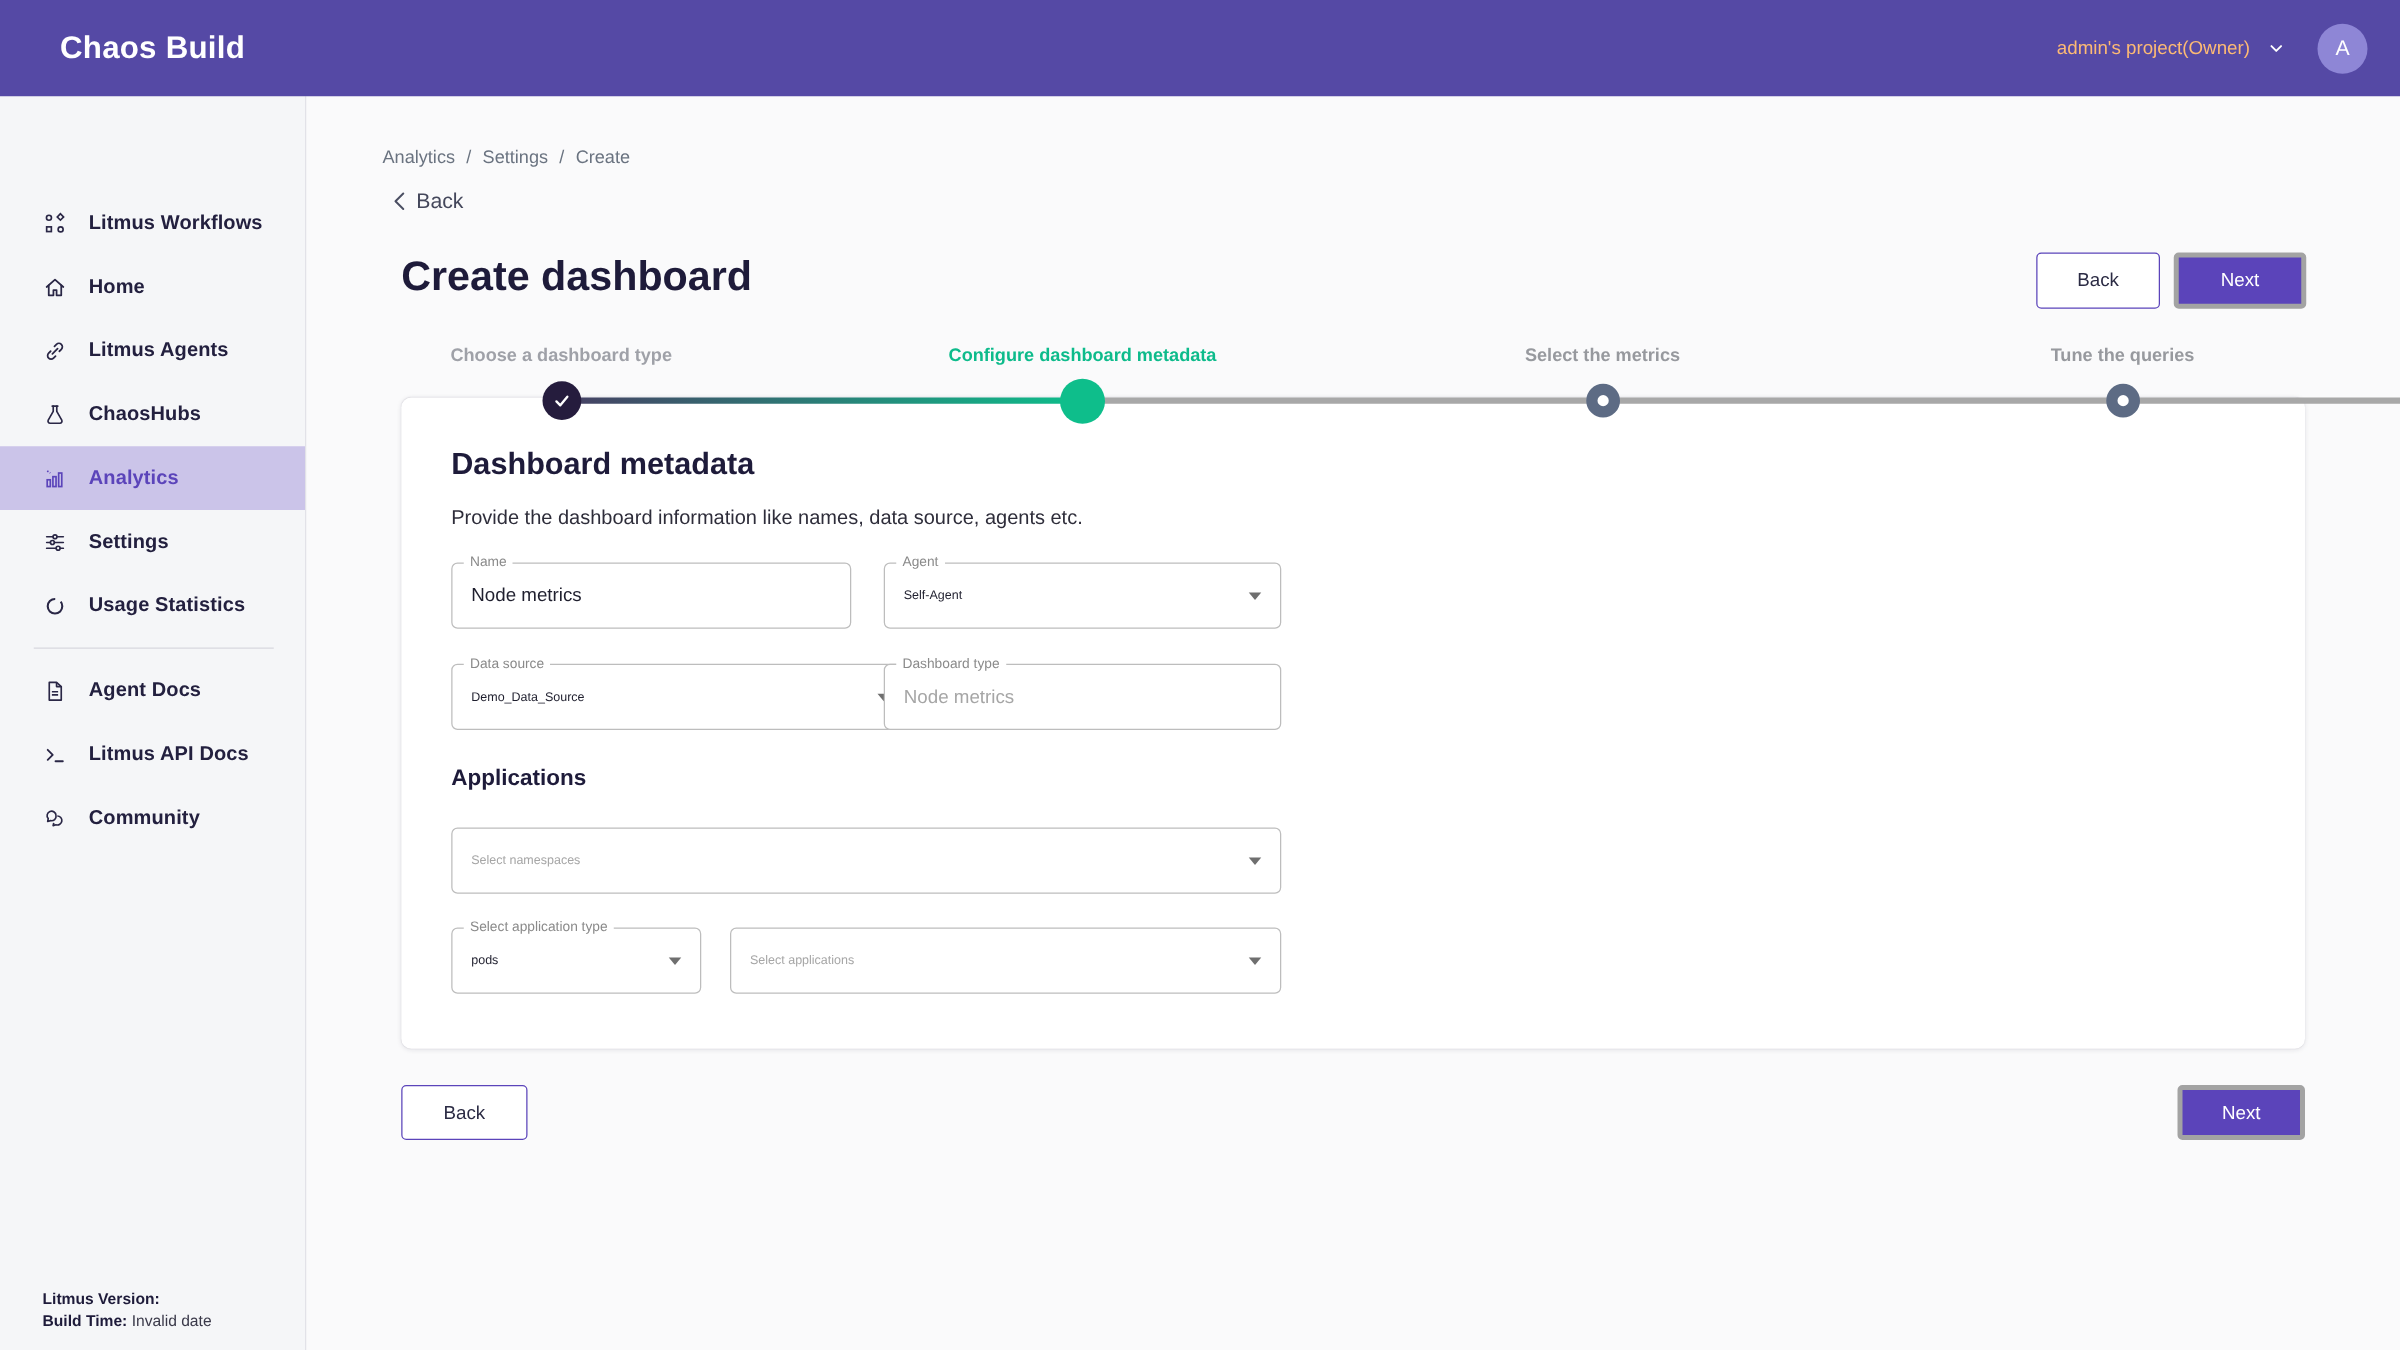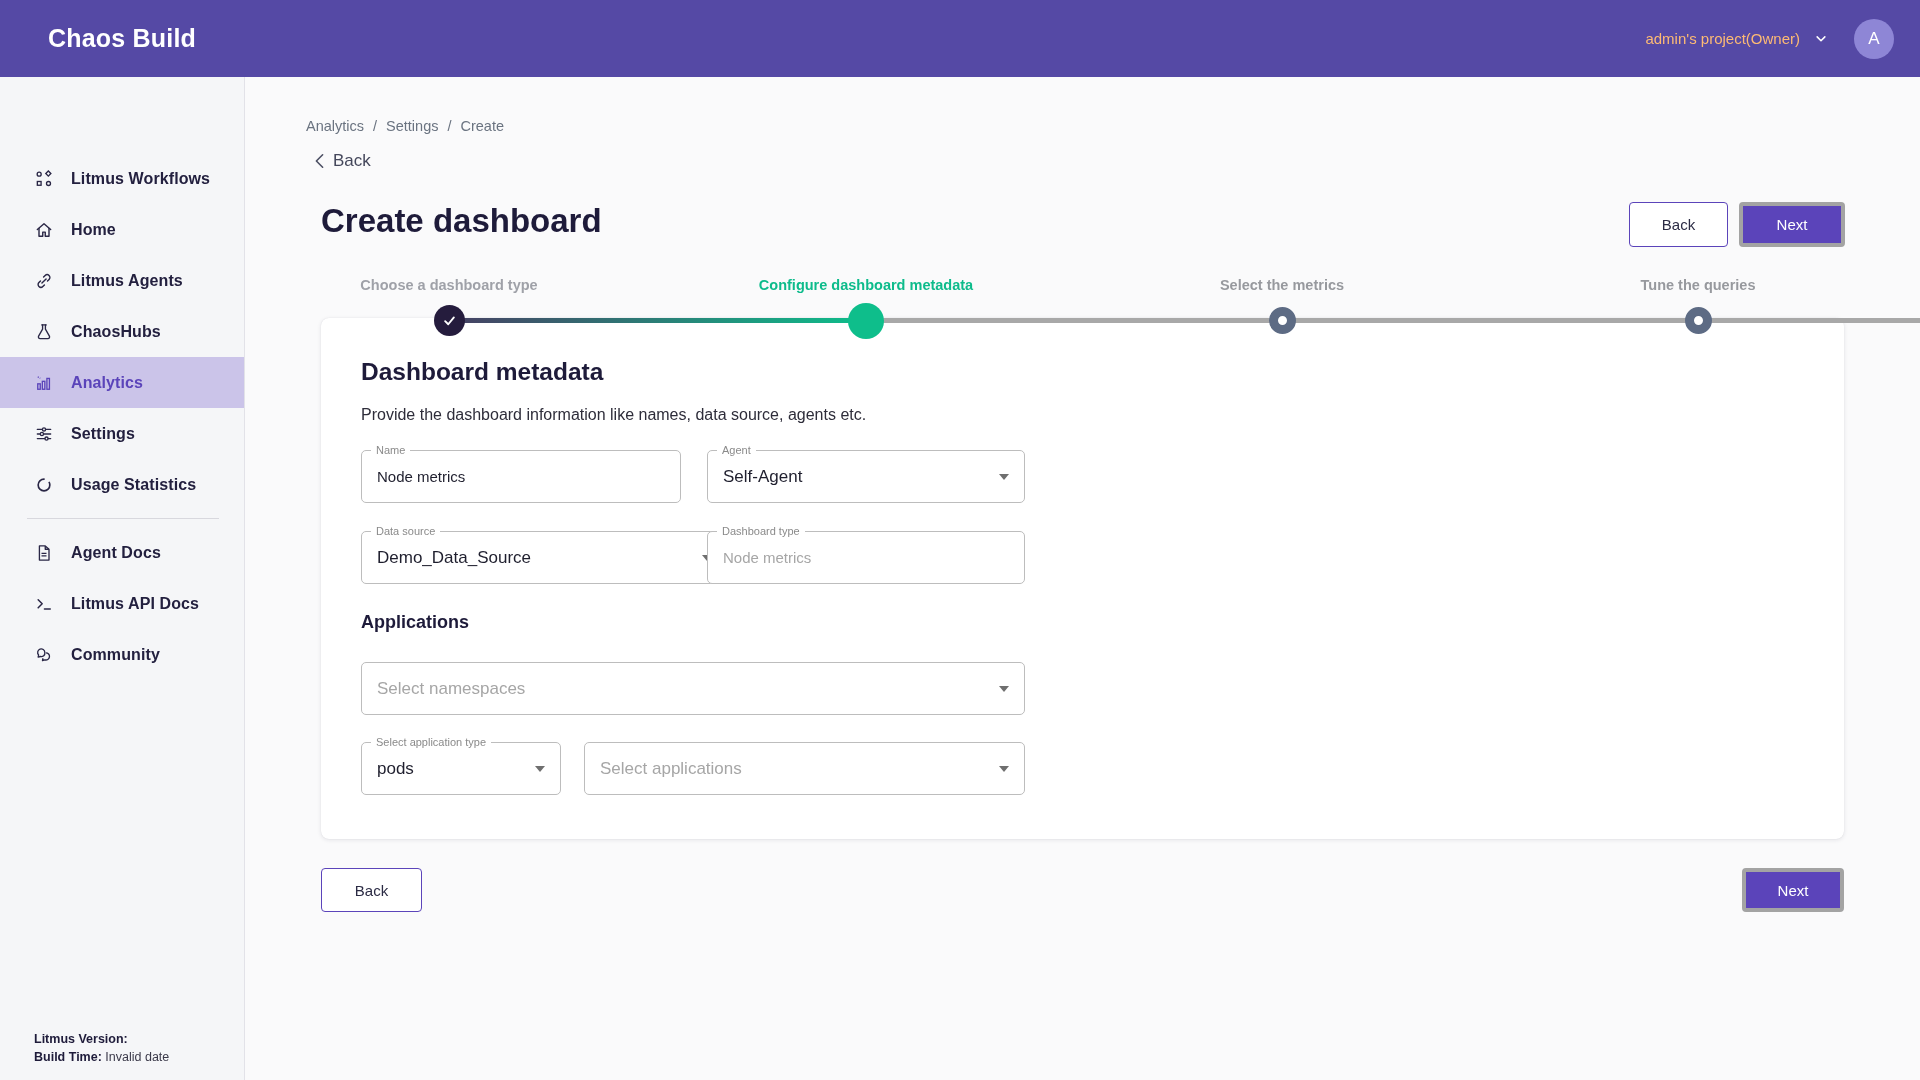--- a/index.html
+++ b/index.html
@@ -71,21 +71,21 @@
   .card-subtitle { position:absolute; left:40px; top:88px; font-size:16px; color:#2e2d3a; }
   .apps-heading { position:absolute; left:40px; top:294px; font-size:18px; font-weight:600; color:#1e1b3a; }
 
   .field { position:absolute; height:53px; border:1px solid #bdbdbd; border-radius:5px; background:#fff; cursor:text; }
   .field.select { cursor:pointer; }
   .field-label { position:absolute; top:-7px; left:9px; background:#fff; padding:0 5px;
                  font-size:11px; color:#8a8a8a; line-height:13px; white-space:nowrap; }
   .field-input { position:absolute; inset:0; width:100%; height:100%; border:none; outline:none;
                  background:transparent; font-family:inherit; font-size:15px; color:#1f1f2e; padding:0 15px; }
   .field-input::placeholder { color:#a6a6a6; }
-  .field-value { position:absolute; left:15px; top:50%; transform:translateY(-50%); font-size:17px; color:#1f1f2e;text-align:right; }
+  .field-value { position:absolute; left:15px; top:50%; transform:translateY(-50%); font-size:10px; color:#1f1f2e;text-align:right; }
   .field-value.placeholder { color:#a6a6a6; }
   .dropdown-arrow { position:absolute; right:15px; top:50%; transform:translateY(-50%);
                     width:0; height:0; border-left:5.5px solid transparent; border-right:5.5px solid transparent;
                     border-top:6.5px solid #6f6f6f; }
   .f-name { left:40px; top:132px; width:320px; }
   .f-agent { left:386px; top:132px; width:318px; }
   .f-datasource { left:40px; top:213px; width:367px; }
   .f-dashtype { left:386px; top:213px; width:318px; }
   .f-namespaces { left:40px; top:344px; width:664px; }
   .f-apptype { left:40px; top:424px; width:200px; }

